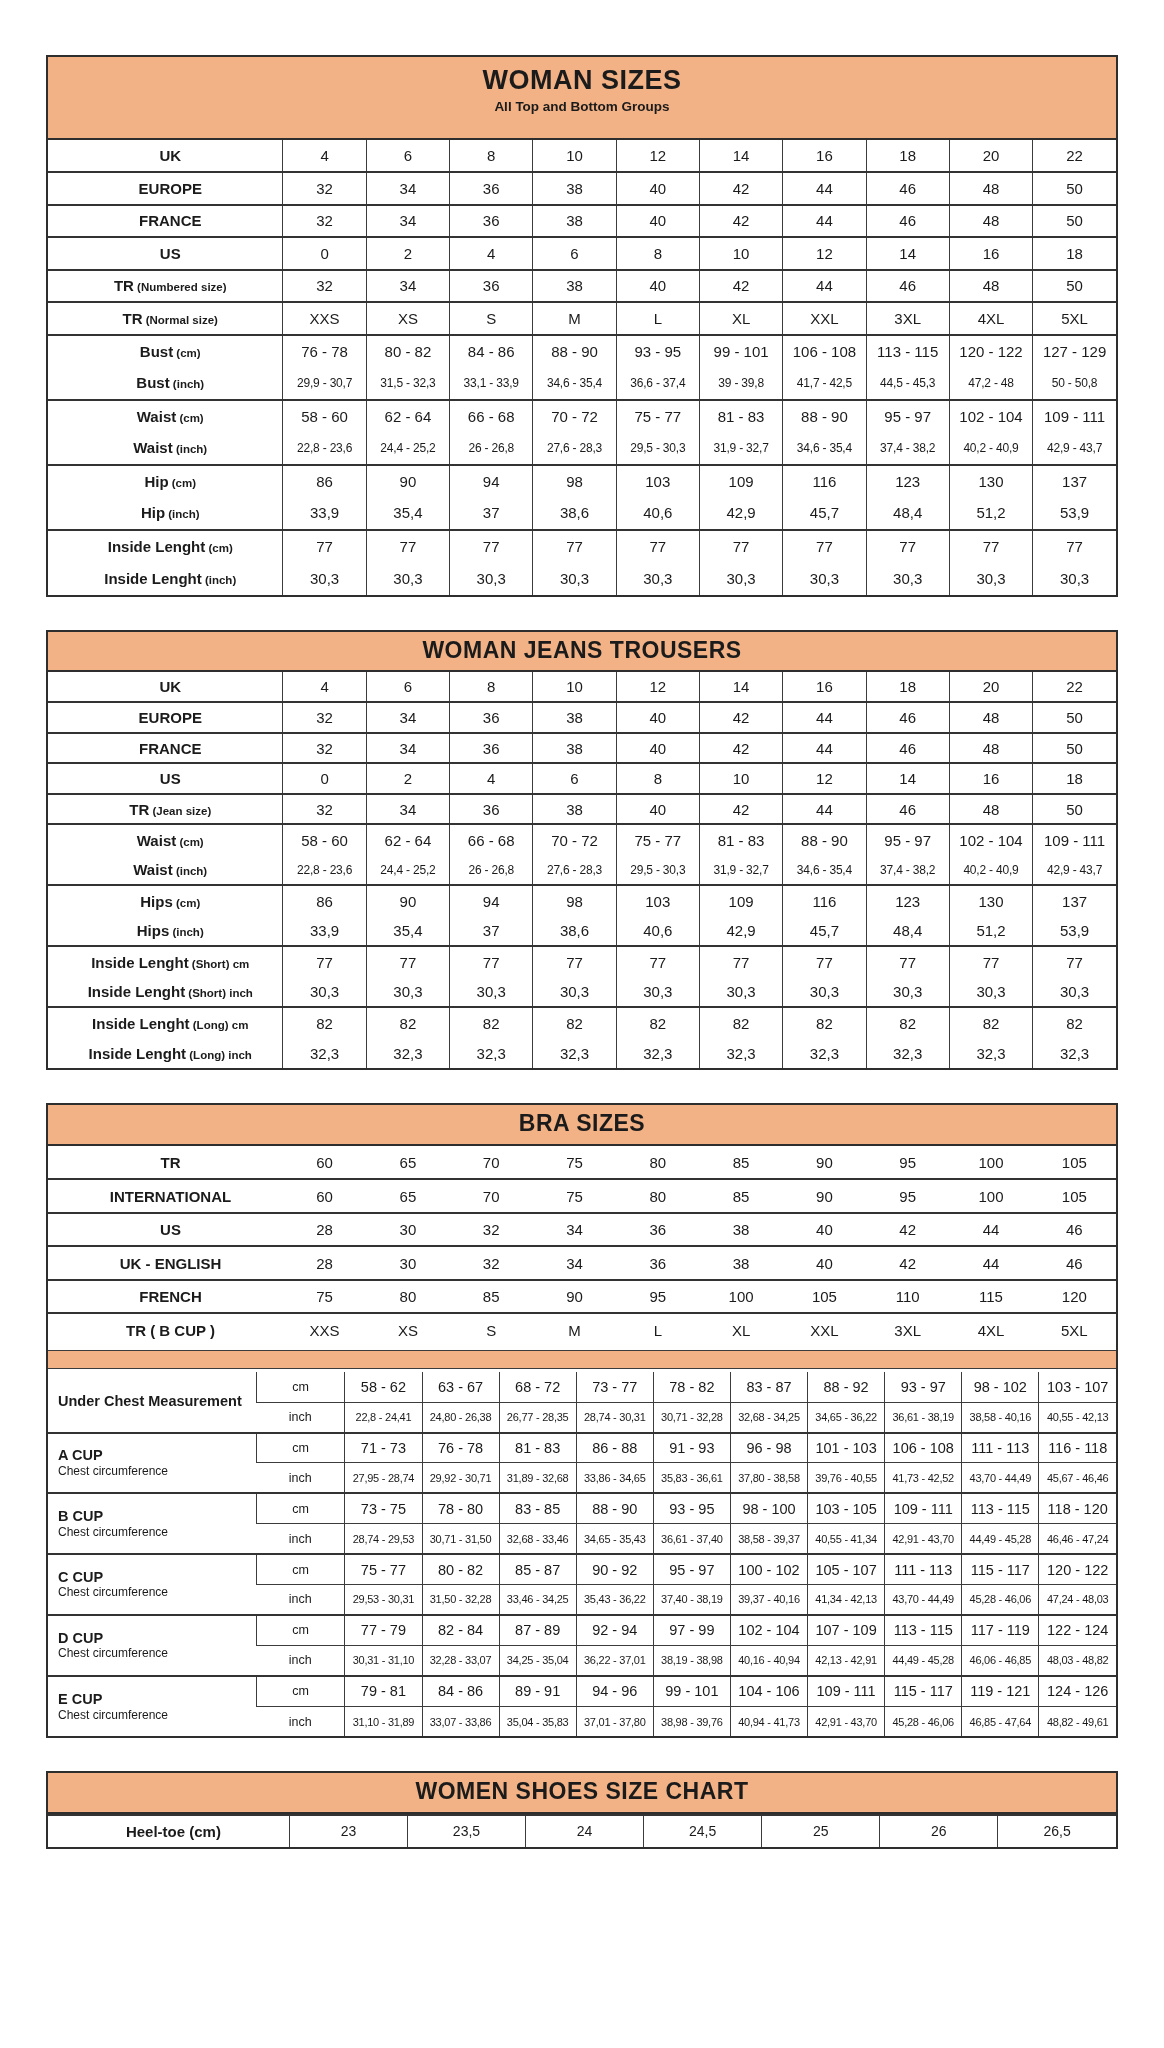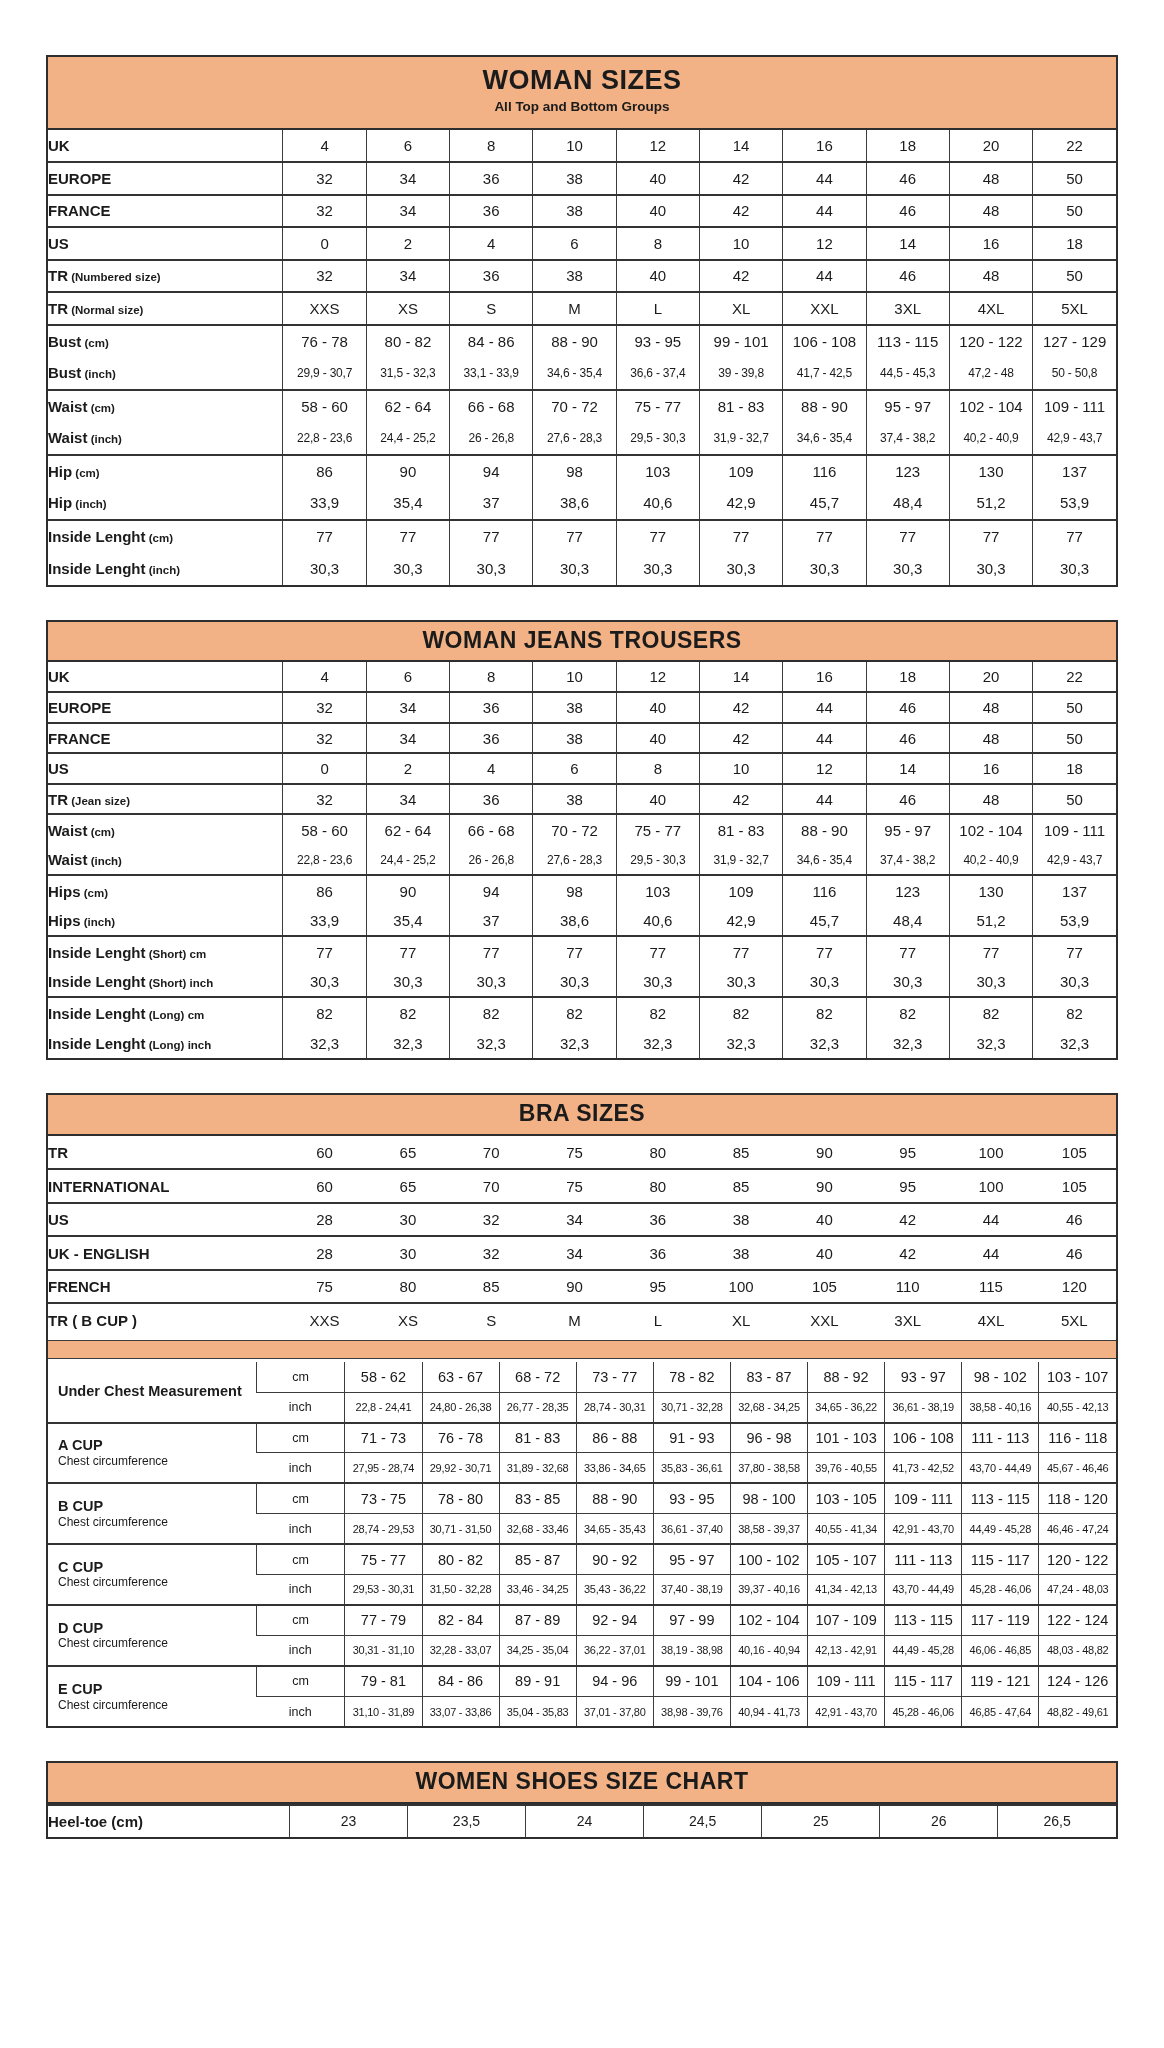--- a/index.html
+++ b/index.html
@@ -9,28 +9,28 @@
     --heavy:#2e2e2e;
   }
   *{box-sizing:border-box;}
   html,body{margin:0;padding:0;}
   body{
     width:1164px;height:2048px;background:#ffffff;color:var(--ink);
     font-family:"Liberation Sans",sans-serif;overflow:hidden;
   }
   .page{padding:55px 46px 0 46px;}
   .tblock{border:2px solid var(--heavy);margin-bottom:33px;background:#fff;}
-  .hdr{background:var(--orange);border-bottom:2px solid var(--heavy);text-align:center;padding:9px 0 14px 0;}
+  .hdr{background:var(--orange);border-bottom:2px solid var(--heavy);text-align:center;padding:9px 0 24px 0;}
   .hdr .title{font-size:27px;font-weight:bold;letter-spacing:0.5px;line-height:1.1;}
   .hdr .subtitle{font-size:13.5px;font-weight:bold;margin-top:3px;}
   .hdr.compact{padding:6px 0 7px 0;}
   .hdr.compact .title{font-size:23px;}
   table{border-collapse:collapse;width:100%;table-layout:fixed;}
   td{vertical-align:middle;text-align:center;font-size:15px;padding:0 2px;overflow:hidden;}
-  td.lbl{text-align:left;padding-left:0;white-space:nowrap;}
+  td.lbl{text-align:center;padding-left:12px;white-space:nowrap;}
   .lbl-main{font-weight:bold;font-size:15px;}
   .lbl-note{font-weight:bold;font-size:11.5px;}
   .grid.vlines td + td{border-left:1.3px solid var(--line);}
   tr.gstart td{border-top:2px solid #333;}
   tr.rsep td{border-top:1.2px solid var(--line);}
   tr.small td.val{font-size:12px;letter-spacing:-0.2px;}
   
   .t-woman_sizes tr{height:32.5px;}
   .t-woman_jeans tr{height:30.5px;}
   .t-bra_top tr{height:33.5px;}

